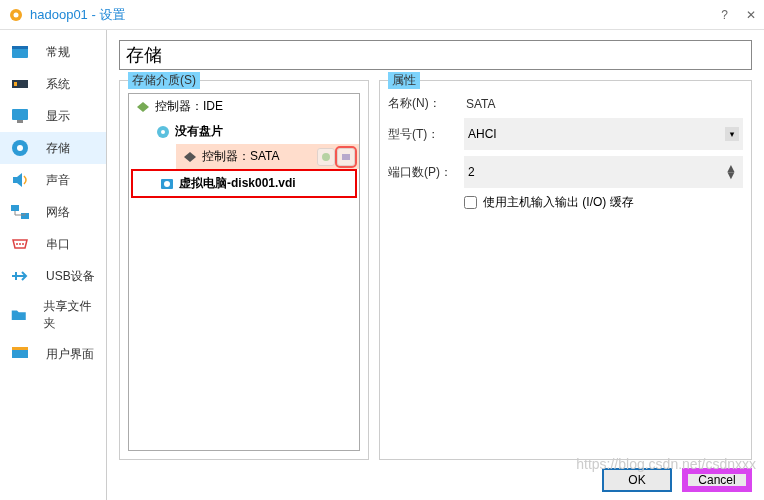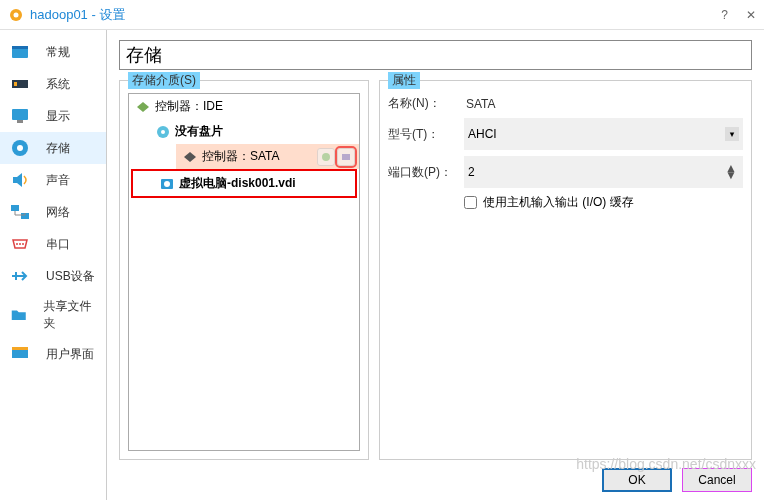--- a/index.html
+++ b/index.html
@@ -31,21 +31,21 @@
 .hl-red { outline: 2px solid #e00; outline-offset: 0; }
 .attr-fieldset { flex: 1; }
 .attr-grid { display: grid; grid-template-columns: 70px 1fr; gap: 6px 6px; margin-top: 6px; align-items: center; }
 .attr-label { text-align: left; color: #333; }
 .attr-val { color: #333; padding: 1px 2px; }
 .select-field, .spin-field { display: flex; align-items: center; border: none; background: #f0f0f0; height: 32px; padding: 0 4px; }
 .select-arrow { margin-left: auto; width: 14px; height: 14px; background: #ddd; display: flex; align-items: center; justify-content: center; font-size: 9px; }
 .spin-arrows { margin-left: auto; width: 14px; display: flex; flex-direction: column; line-height: 7px; font-size: 8px; color: #555; }
 .chk-row { grid-column: 2; display: flex; align-items: center; gap: 6px; }
 .footer { display: flex; justify-content: flex-end; gap: 10px; padding: 8px 0 0 0; }
-.btn { min-width: 70px; height: 24px; border: 1px solid #d946ef; background: #eaeaea; display: flex; align-items: center; justify-content: center; cursor: pointer; }
+.btn { min-width: 70px; height: 24px; border: 6px solid #d946ef; background: #eaeaea; display: flex; align-items: center; justify-content: center; cursor: pointer; }
 .btn.primary { border: 2px solid #1a6fb5; }
 .watermark { position: absolute; right: 8px; bottom: 28px; color: #ccc; font-size: 14px; }
 </style>
 </head>
 <body>
 
 <div class="window">
   <div class="titlebar">
     <span class="titlebar-icon">
       <svg viewBox="0 0 16 16">

